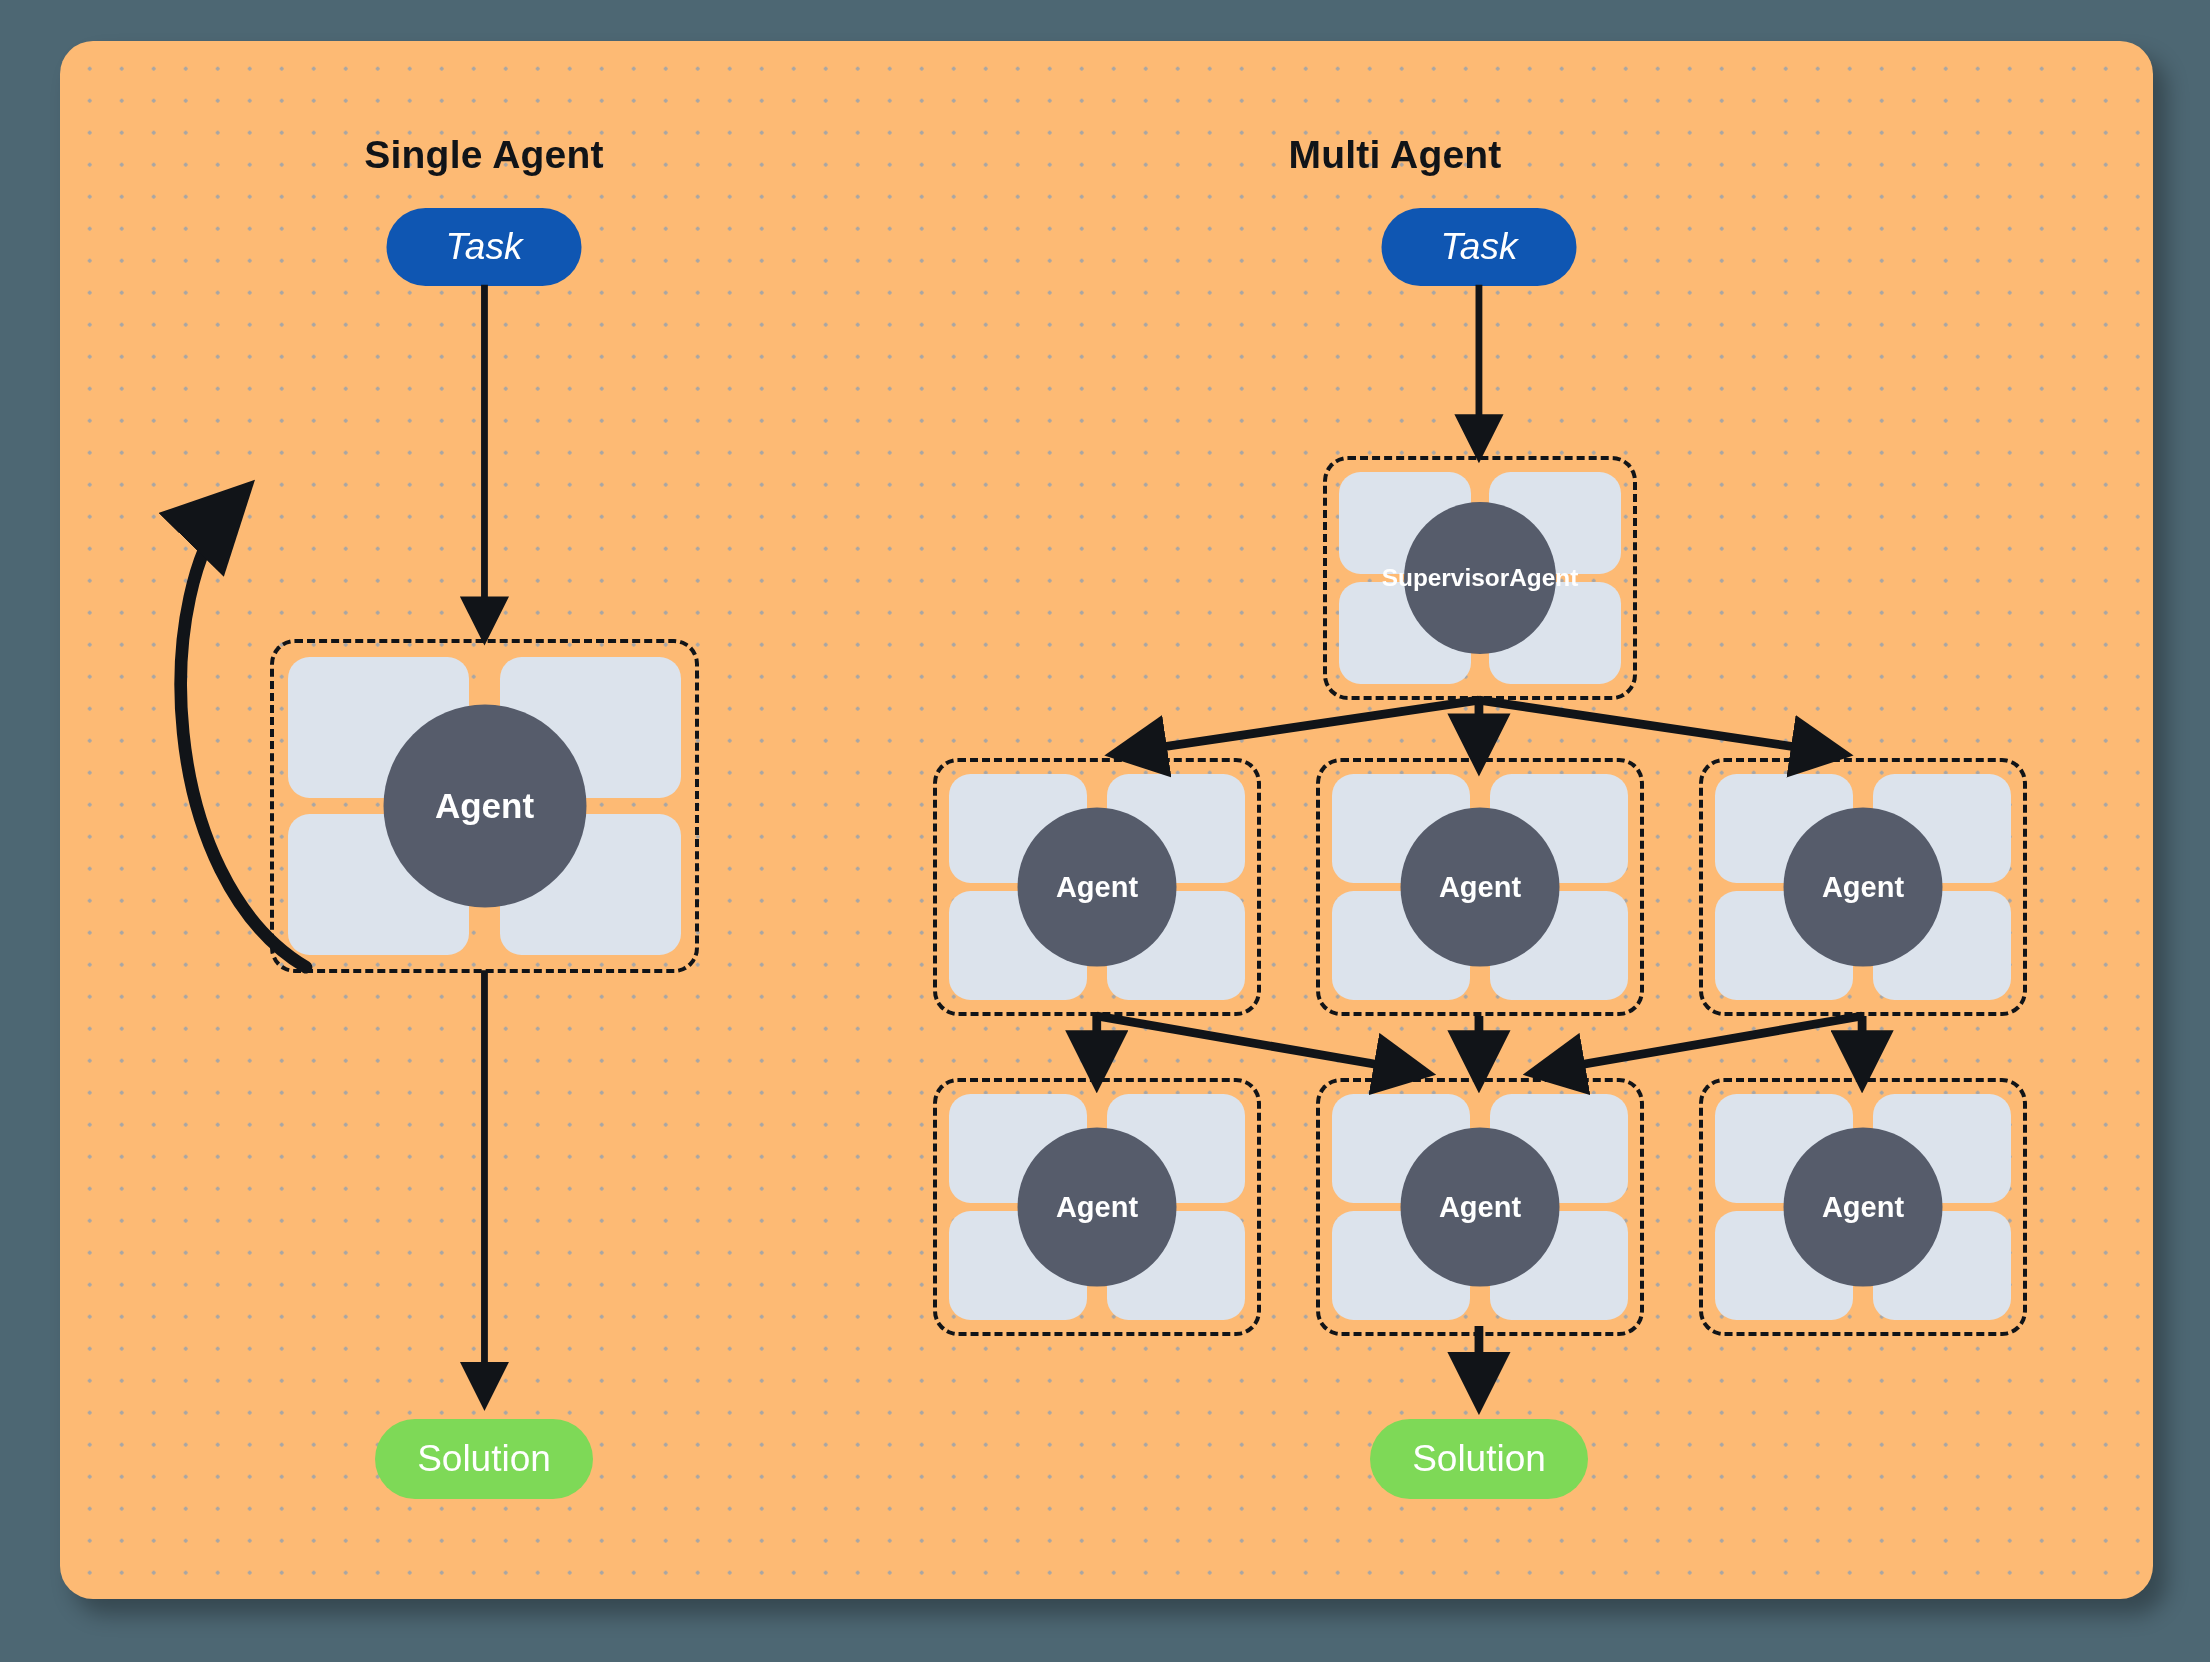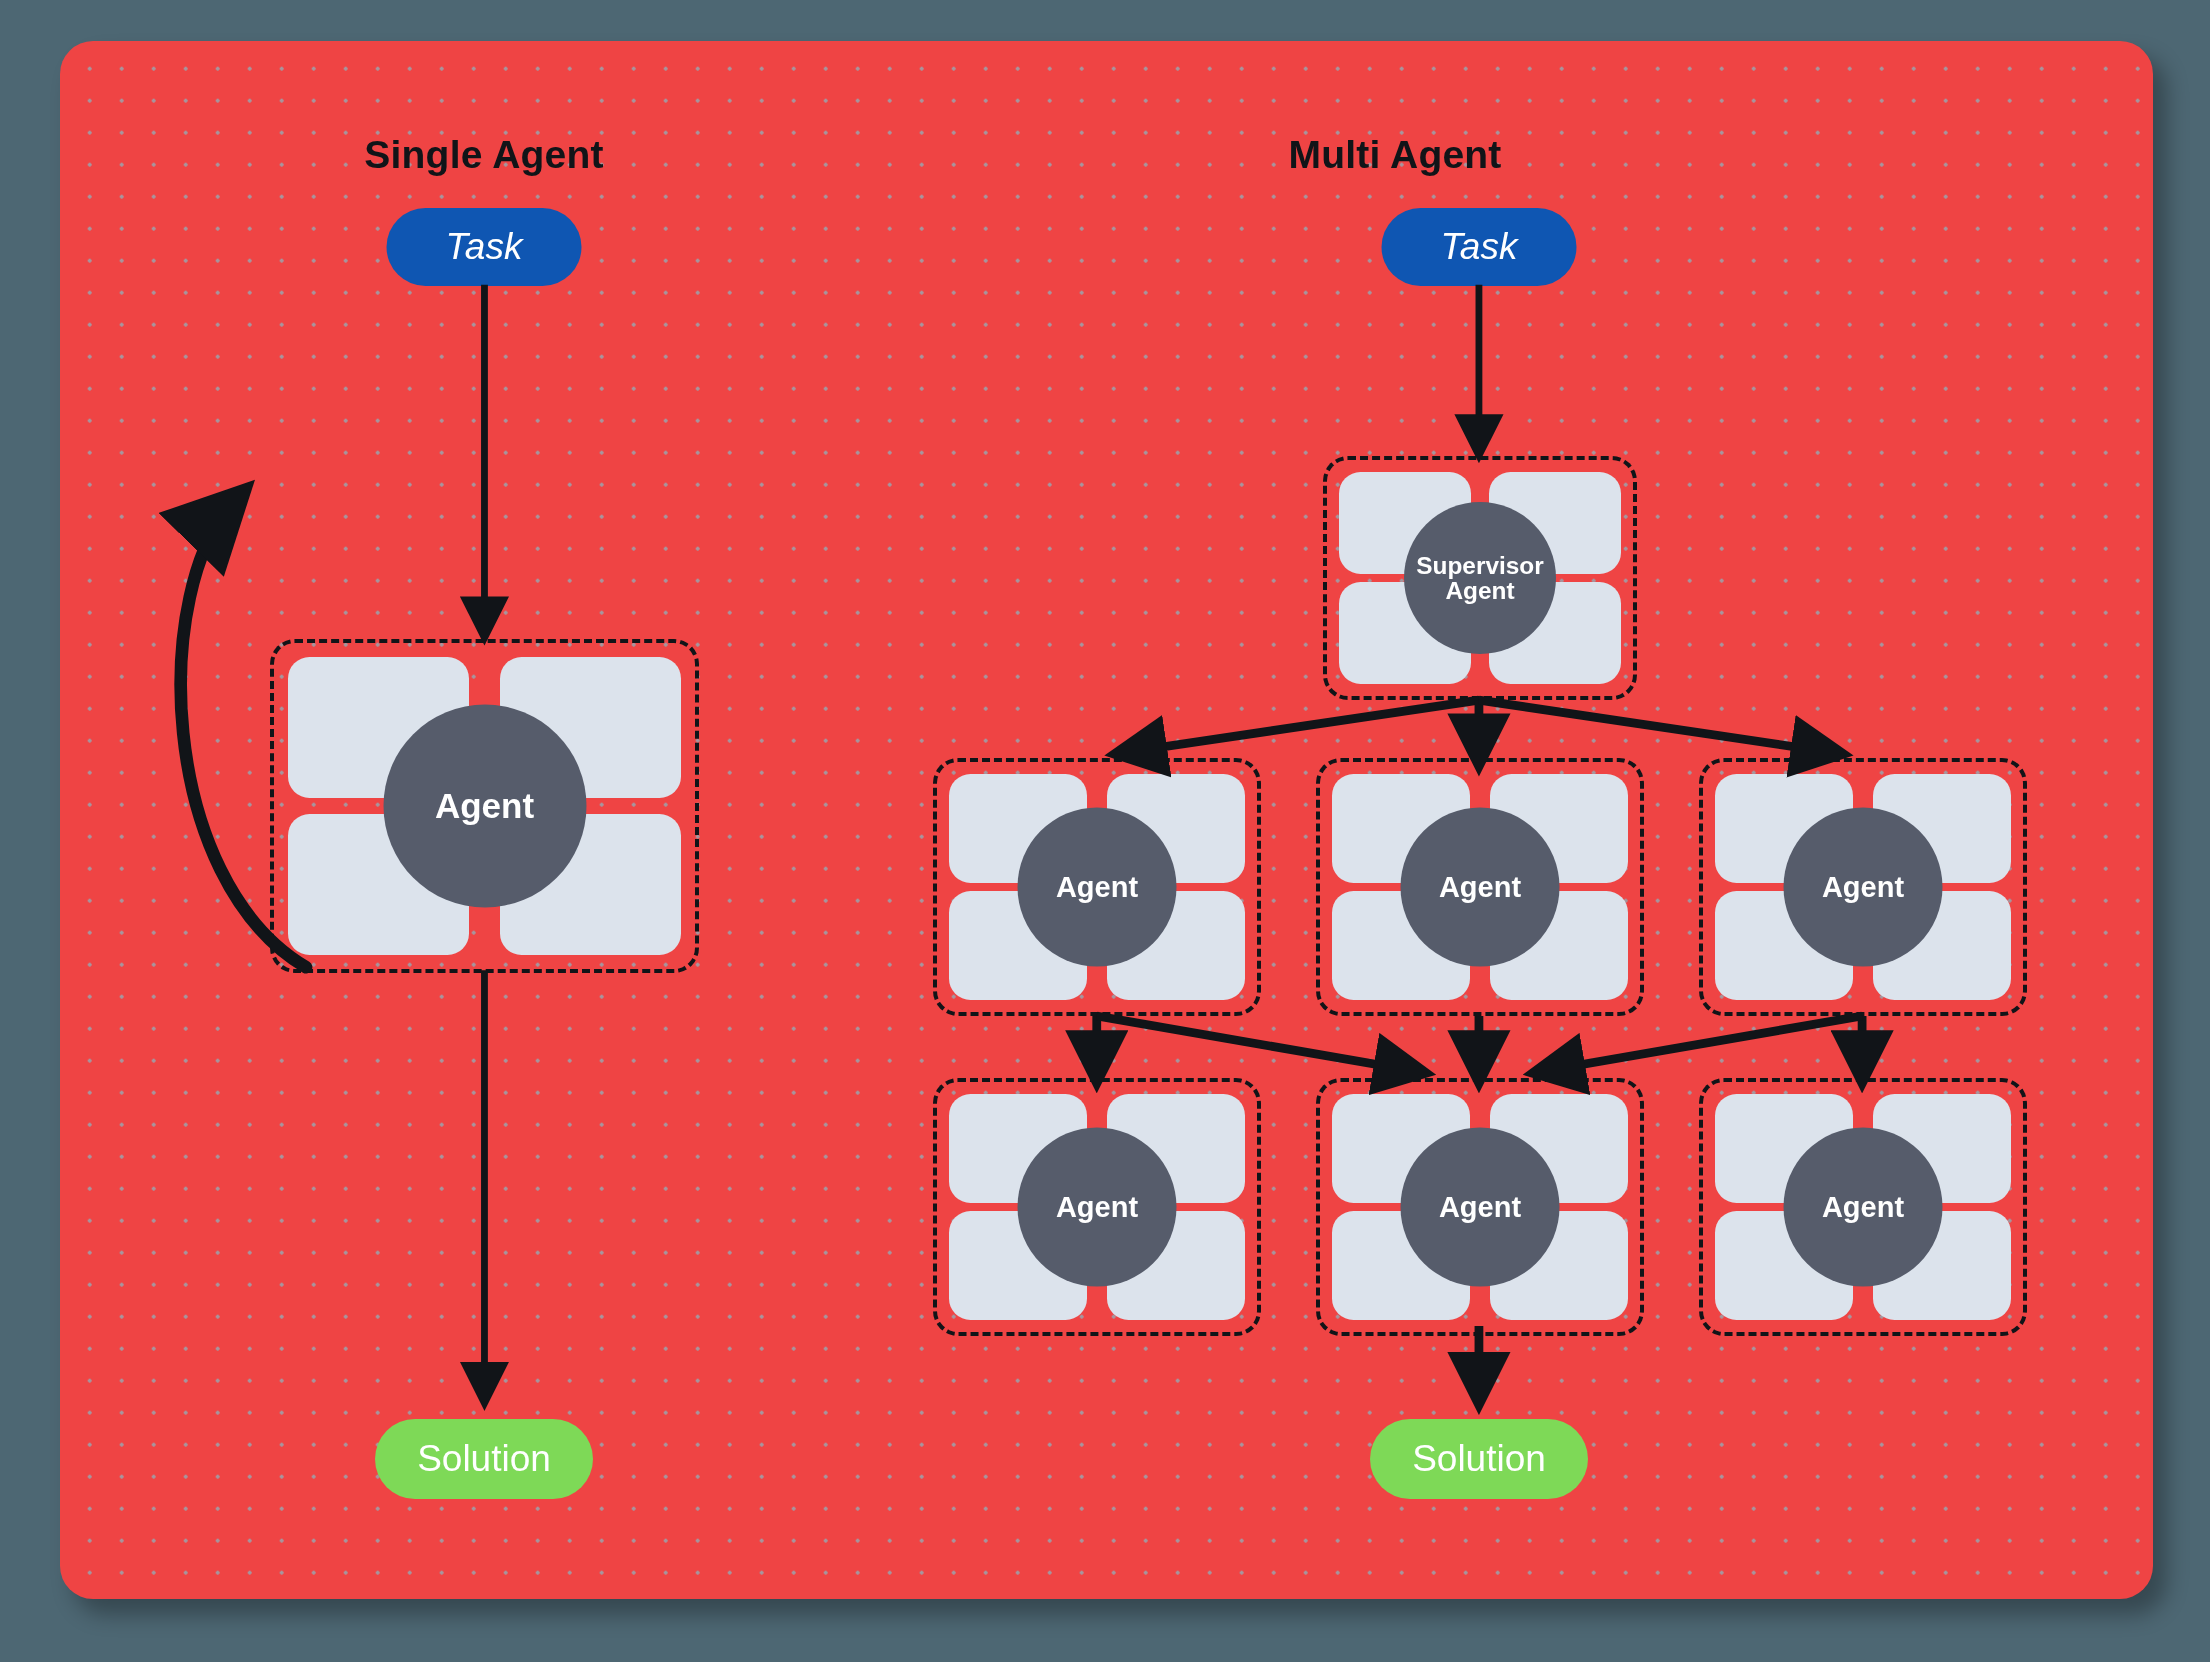--- a/index.html
+++ b/index.html
@@ -8,21 +8,21 @@
     background:#4d6773;
     font-family:"Liberation Sans", sans-serif;
     overflow:hidden;
   }
   #stage{position:relative;width:2211px;height:1663px;}
 
   .panel{
     position:absolute;
     left:60px;top:41px;
     width:2093px;height:1558px;
-    background:#ef4444;
+    background:#fdba74;
     border-radius:33px;
     box-shadow:13.7px 15.6px 21.5px rgba(0,0,0,0.30);
     overflow:hidden;
   }
   .dotgrid{
     position:absolute;inset:0;
     background-image:radial-gradient(#9aa3ad 1.6px, rgba(255,255,255,0) 1.7px);
     background-size:32px 32px;
     background-position:13.7px 11.7px;
     opacity:.85;
@@ -138,21 +138,21 @@
 
     <div class="col-title" style="left:1335px;top:92px;">Multi Agent</div>
 
     <div class="pill task" style="left:1419px;top:167px;width:195px;height:78px;">Task</div>
 
     <div class="agent-card" style="left:1263px;top:415px;width:314px;height:244px;">
       <div class="quad" style="left:11.7px;top:11.7px;width:132px;height:102px;"></div>
       <div class="quad" style="right:11.7px;top:11.7px;width:132px;height:102px;"></div>
       <div class="quad" style="left:11.7px;bottom:11.7px;width:132px;height:102px;"></div>
       <div class="quad" style="right:11.7px;bottom:11.7px;width:132px;height:102px;"></div>
-      <div class="agent-core" style="left:50%;top:50%;transform:translate(-50%,-50%);width:152px;height:152px;font-size:24.4px;flex-direction:column;">
+      <div class="agent-core" style="left:50%;top:50%;transform:translate(-50%,-50%);width:152px;height:152px;font-size:24.4px;">
         <span>Supervisor</span>
         <span>Agent</span>
       </div>
     </div>
 
     <div class="agent-card" style="left:873px;top:717px;width:328px;height:258px;">
       <div class="quad" style="left:11.7px;top:11.7px;width:138px;height:109px;"></div>
       <div class="quad" style="right:11.7px;top:11.7px;width:138px;height:109px;"></div>
       <div class="quad" style="left:11.7px;bottom:11.7px;width:138px;height:109px;"></div>
       <div class="quad" style="right:11.7px;bottom:11.7px;width:138px;height:109px;"></div>

